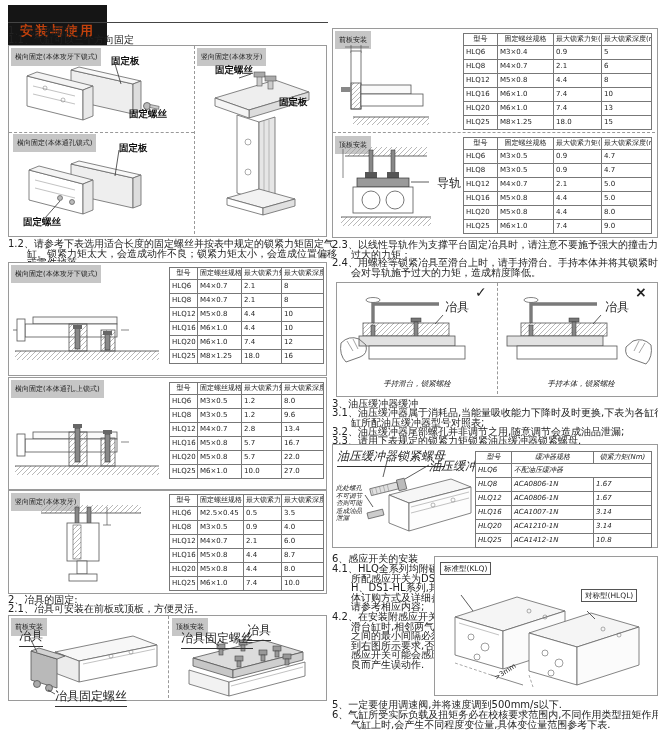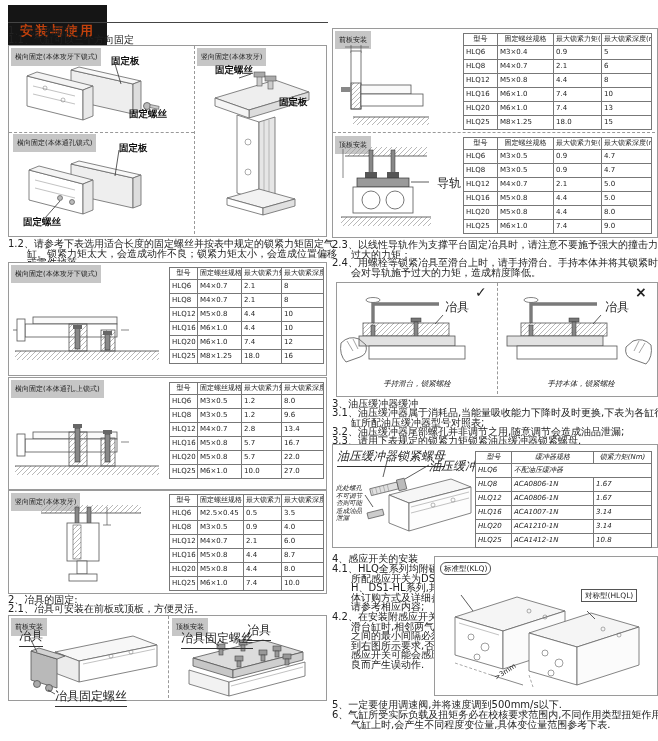--- a/index.html
+++ b/index.html
@@ -671,26 +671,26 @@
           </tr>
           <tr>
             <td>HLQ25</td>
             <td>ACA1412-1N</td>
             <td>10.8</td>
           </tr>
         </tbody>
       </table>
   </div>
 
-  <div class="abs txt" style="left:332px;top:554px;">4、感应开关的安装</div>
+  <div class="abs txt" style="left:332px;top:554px;">6、感应开关的安装</div>
   <div class="abs txt hang" style="left:332px;top:564px;width:100px;">4.1、HLQ全系列均附磁,所配感应开关为DS1-H、DS1-HL系列,其具体订购方式及详细参数请参考相应内容;</div>
   <div class="abs txt hang" style="left:332px;top:612px;width:100px;">4.2、在安装附感应开关的滑台缸时,相邻两气缸之间的最小间隔必须达到右图所示要求,否则感应开关可能会感应不良而产生误动作.</div>
 
   <div class="abs panel" style="left:434px;top:556px;width:222px;height:138px;">
-    <div class="abs boxlabel" style="left:5px;top:5px;border-radius:6px;">标准型(KLQ)</div>
+    <div class="abs boxlabel" style="left:5px;top:5px;">标准型(KLQ)</div>
     <div class="abs boxlabel" style="left:146px;top:32px;">对称型(HLQL)</div>
     <svg class="abs" style="left:2px;top:14px;" width="218" height="122" viewBox="0 0 218 122">
       <polygon points="18,46 80,26 128,40 66,60" fill="#f5f5f5" stroke="#666" stroke-width="0.8"></polygon>
       <polygon points="18,46 66,60 66,98 18,84" fill="#fff" stroke="#666" stroke-width="0.8"></polygon>
       <polygon points="66,60 128,40 128,78 66,98" fill="#fbfbfb" stroke="#666" stroke-width="0.8"></polygon>
       <line x1="22" y1="52" x2="62" y2="64" stroke="#999" stroke-width="0.6"></line>
       <circle cx="34" cy="66" r="3" fill="none" stroke="#777" stroke-width="0.7"></circle>
       <circle cx="48" cy="76" r="4" fill="none" stroke="#777" stroke-width="0.7"></circle>
       <circle cx="40" cy="86" r="3" fill="none" stroke="#777" stroke-width="0.7"></circle>
       <circle cx="92" cy="40" r="2" fill="none" stroke="#777" stroke-width="0.6"></circle>

